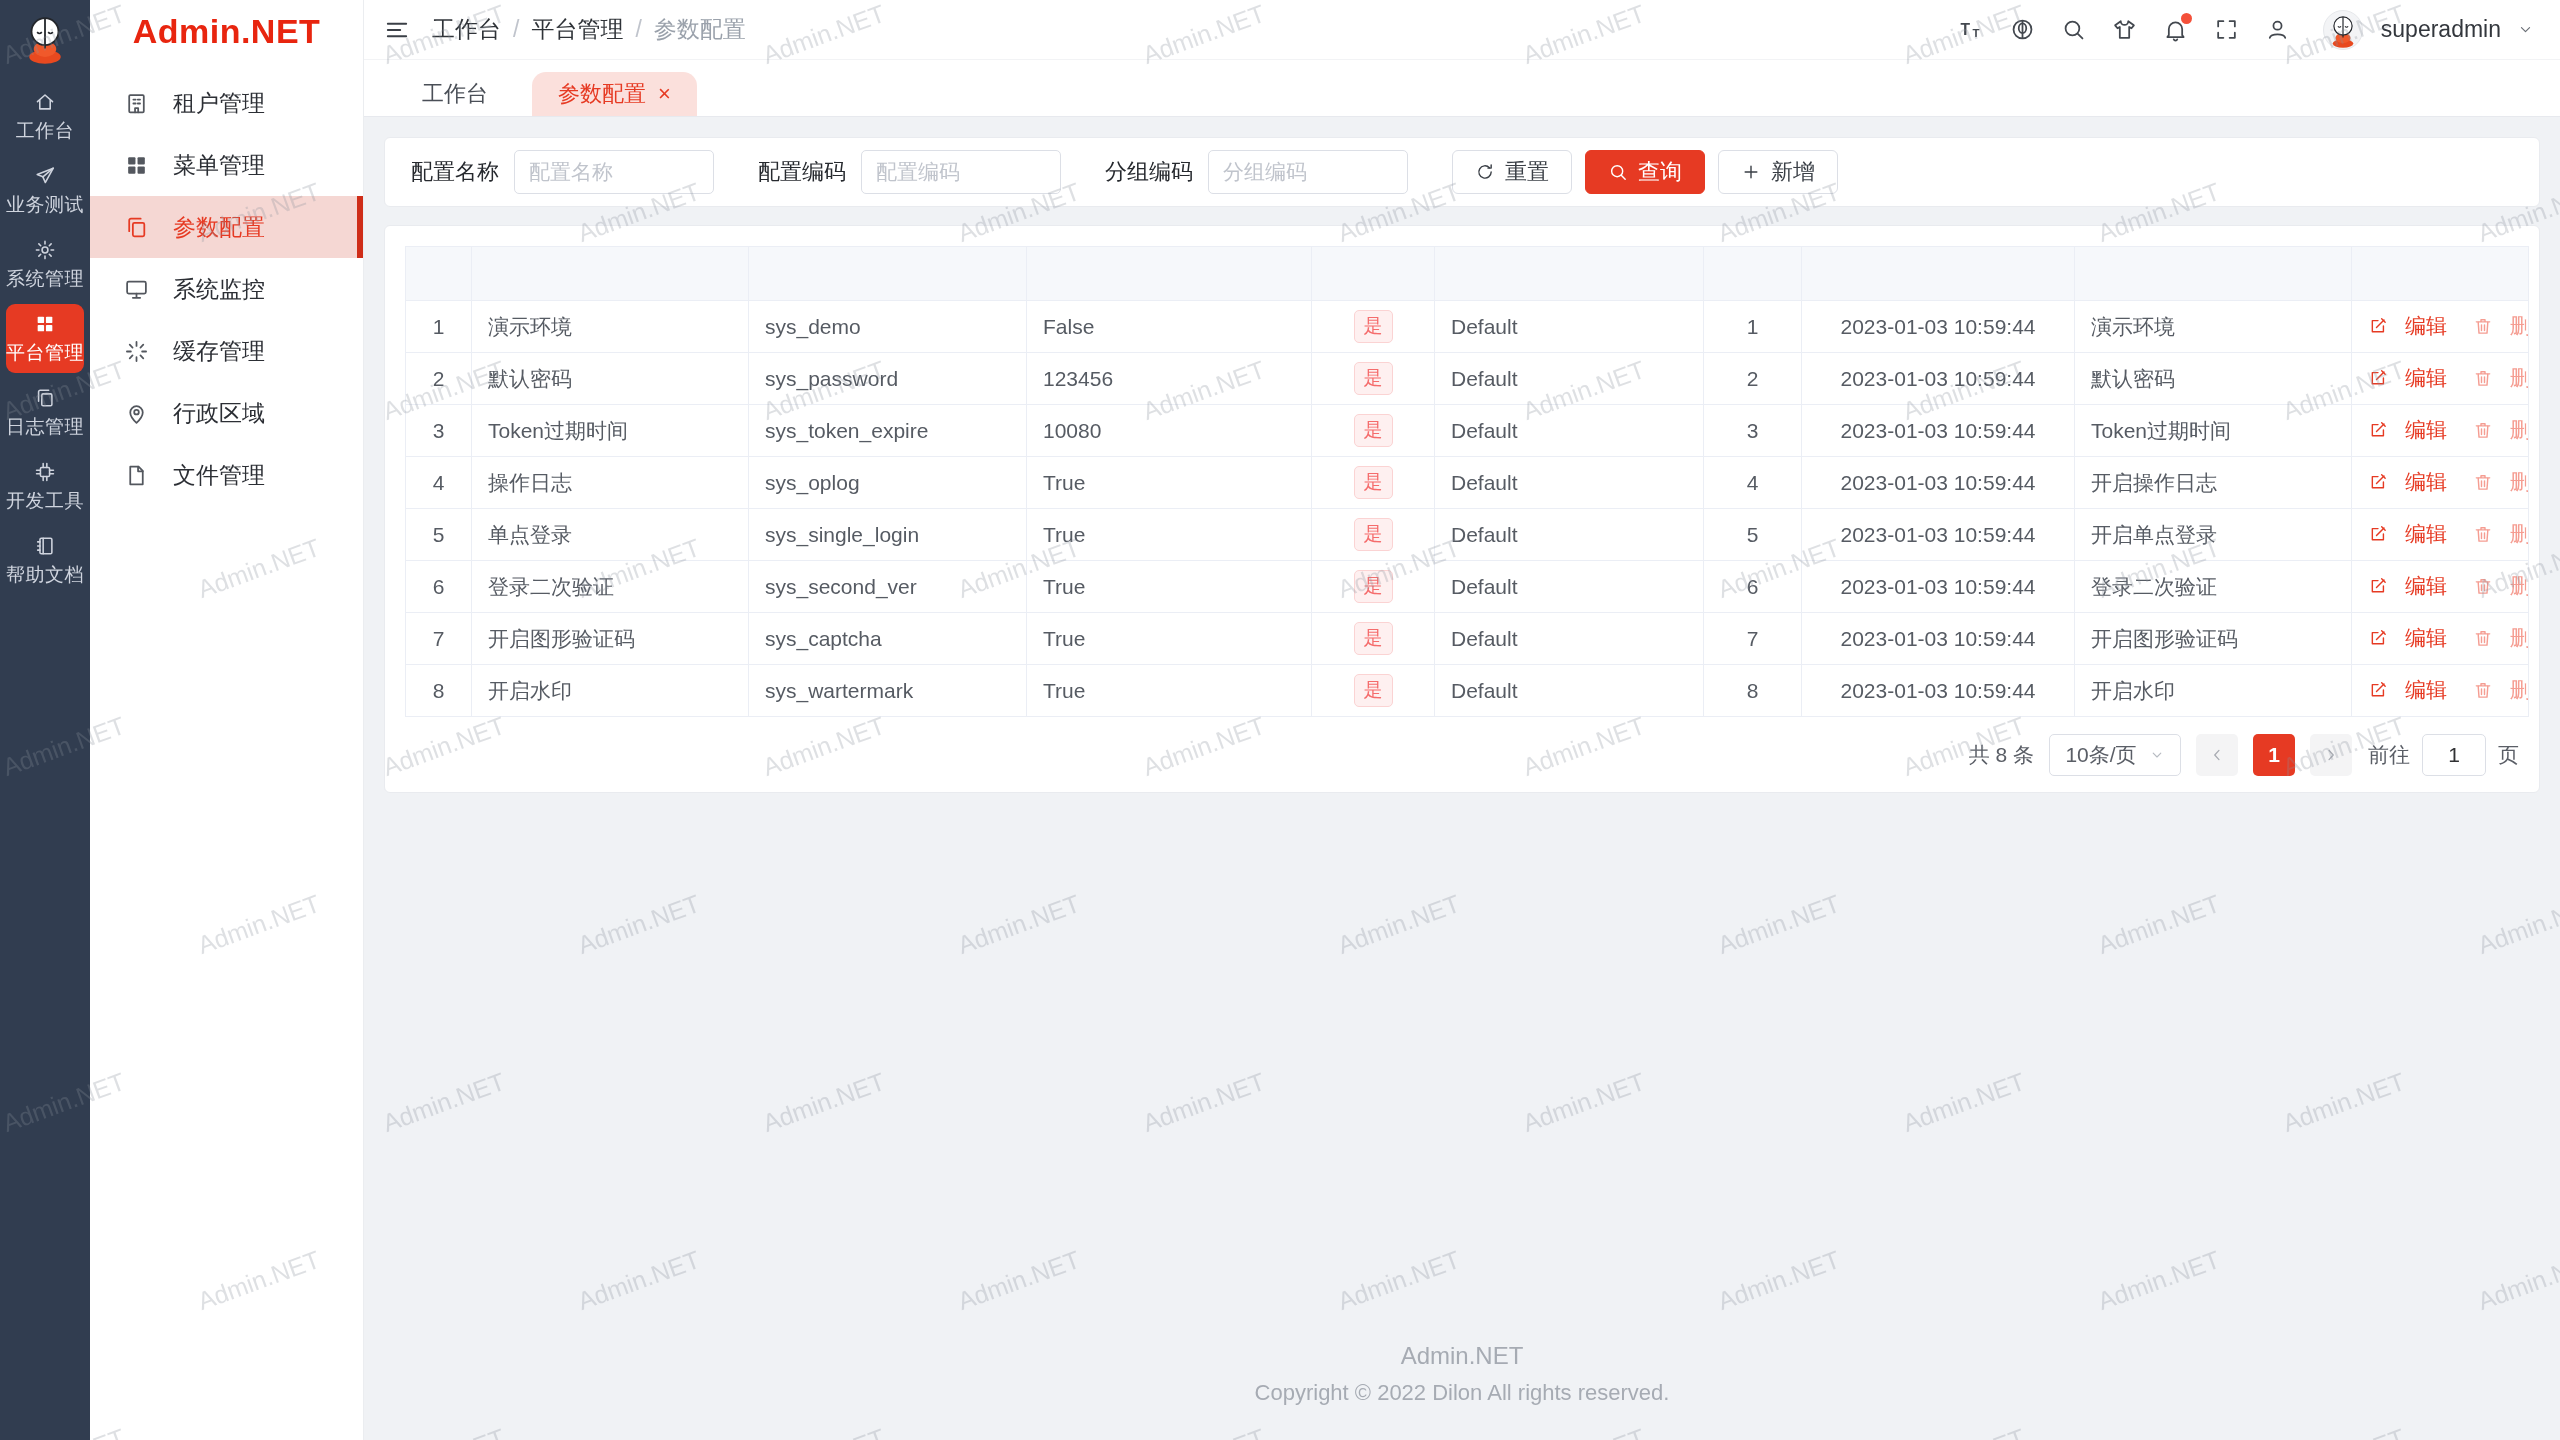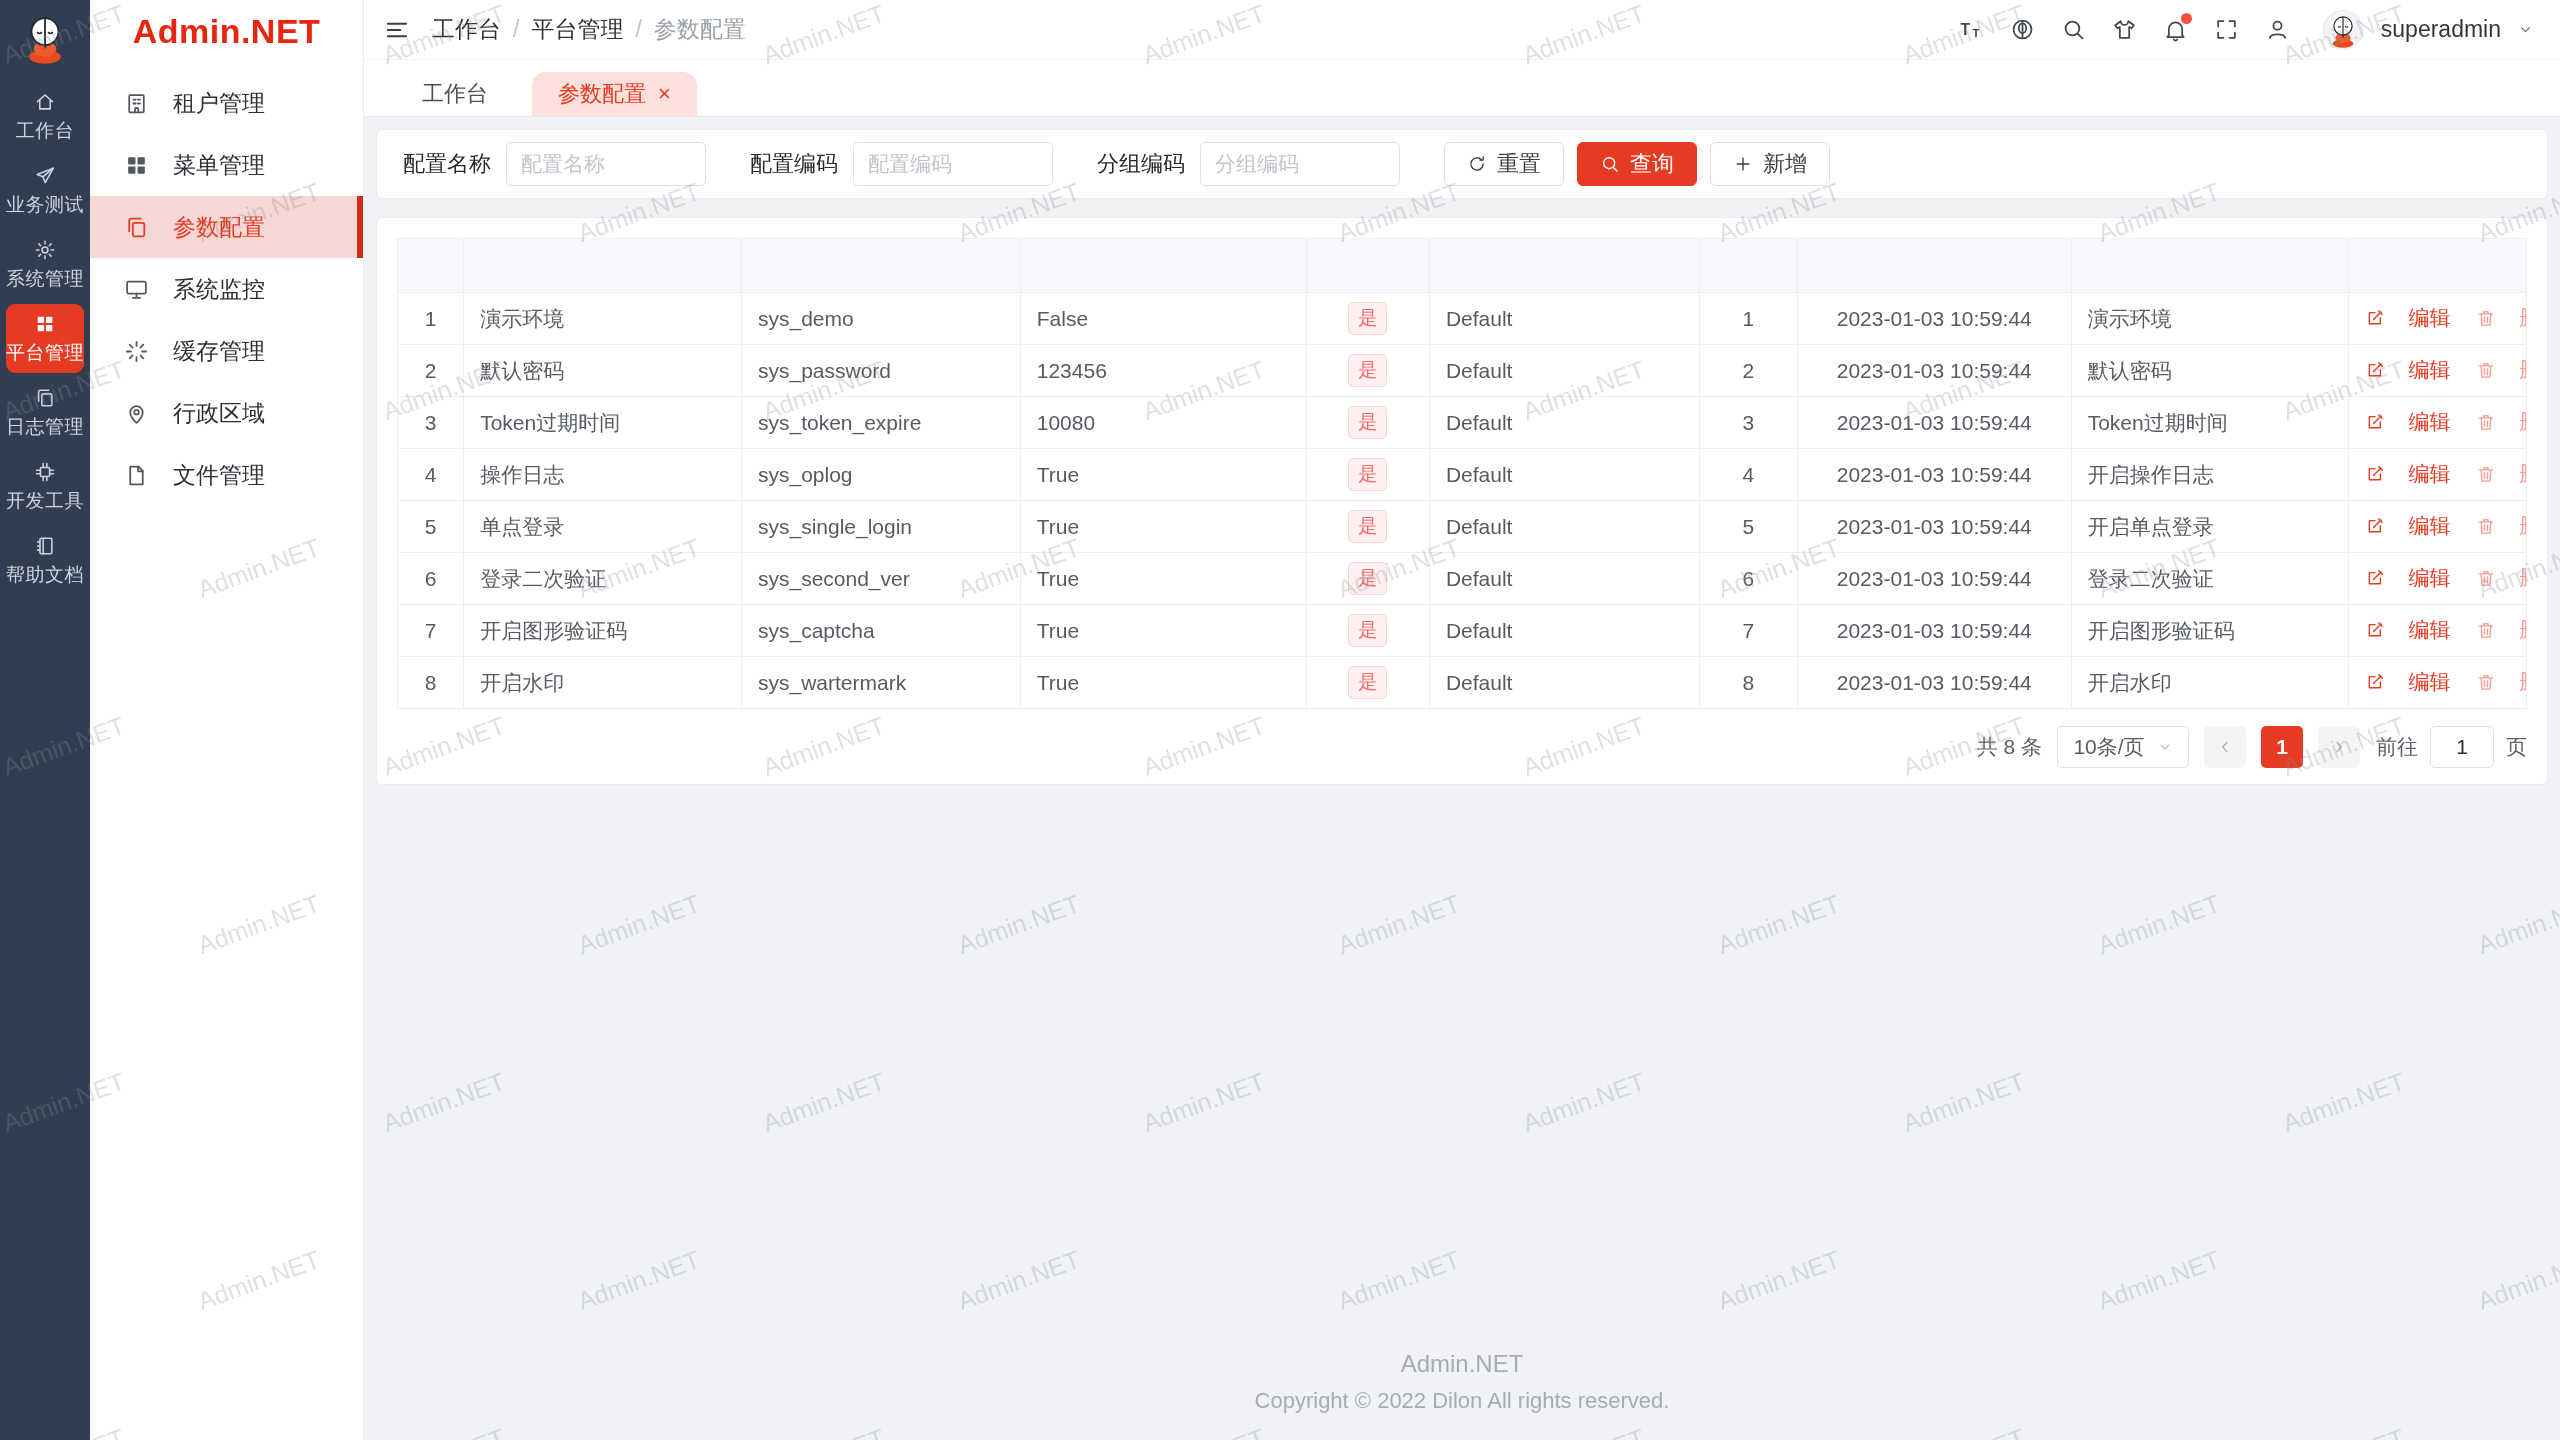--- a/index.html
+++ b/index.html
@@ -50,42 +50,42 @@
   .username{font-size:23px;color:#33373d;cursor:pointer;}
   .user-caret{font-size:17px;color:#6a6f76;margin-left:8px;display:inline-flex;}
 
   
   .tabbar{height:57px;background:#fff;border-bottom:1px solid #e7e9ee;display:flex;align-items:flex-end;padding-left:32px;gap:18px;}
   .tab{height:44px;display:flex;align-items:center;padding:0 26px;font-size:22px;color:#4a4f57;cursor:pointer;border-radius:14px 14px 0 0;gap:12px;}
   .tab.active{background:var(--pink-tab);color:var(--red);}
   .tab-close{font-size:22px;line-height:1;cursor:pointer;}
 
   
-  .content{flex:1;display:flex;flex-direction:column;padding:12px;gap:18px;overflow:hidden;}
+  .content{flex:1;display:flex;flex-direction:column;padding:20px;gap:18px;overflow:hidden;}
   .card{background:#fff;border:1px solid #e9ebef;border-radius:6px;}
   .filter-card{height:70px;display:flex;align-items:center;padding:0 26px;flex-shrink:0;}
   .filter-item{display:flex;align-items:center;margin-right:44px;}
   .filter-item label{font-size:22px;color:#26292e;margin-right:15px;white-space:nowrap;}
   .filter-item input{width:200px;height:44px;border:1px solid var(--input-border);border-radius:5px;padding:0 14px;font-size:21px;color:#303133;font-family:inherit;outline:none;}
   .filter-item input::placeholder{color:#c0c4cc;}
   .btn{height:44px;border-radius:6px;border:1px solid var(--input-border);background:#fff;color:#3a3f46;font-size:22px;font-family:inherit;display:inline-flex;align-items:center;gap:10px;padding:0 22px;cursor:pointer;}
   .btn .ico{font-size:20px;}
   .btn + .btn{margin-left:13px;}
   .btn.primary{background:var(--red);border-color:var(--red);color:#fff;}
 
   
   .table-card{padding:20px 20px 16px;flex-shrink:0;}
   table{width:100%;border-collapse:collapse;table-layout:fixed;font-size:21px;}
   th,td{border:1px solid var(--border);padding:0 16px;height:52px;text-align:left;overflow:hidden;white-space:nowrap;}
   th{height:54px;background:#f6f8fb;color:#4e545e;font-weight:700;}
   td{color:#565b63;}
   td:nth-child(1),td:nth-child(7),td:nth-child(8),td:nth-child(10){text-align:center;}
   td:nth-child(5){text-align:center;}
   .badge{display:inline-block;background:#fef0f0;border:1px solid #fbd3d3;color:#f56c6c;font-size:19px;border-radius:5px;padding:4px 9px;line-height:1.2;}
-  .op{display:inline-flex;align-items:center;gap:23px;font-size:21px;cursor:pointer;text-decoration:none;}
+  .op{display:inline-flex;align-items:center;gap:17px;font-size:21px;cursor:pointer;text-decoration:none;}
   .op .ico{font-size:20px;}
   .op.edit{color:var(--red);}
   .op.del{color:#f59d92;margin-left:20px;}
 
   
   .pager{display:flex;align-items:center;justify-content:flex-end;gap:15px;margin-top:17px;font-size:21px;color:#5a5e66;}
   .pg-select{width:132px;height:42px;border:1px solid var(--input-border);border-radius:5px;display:flex;align-items:center;justify-content:center;gap:12px;color:#5a5e66;cursor:pointer;background:#fff;}
   .pg-select .ico{font-size:16px;color:#b7bbc2;}
   .pg-btn{width:42px;height:42px;border:none;border-radius:5px;background:#f4f4f5;color:#a8abb2;font-size:18px;display:flex;align-items:center;justify-content:center;cursor:pointer;}
   .pg-btn.current{background:var(--red);color:#fff;font-weight:700;font-size:21px;}

